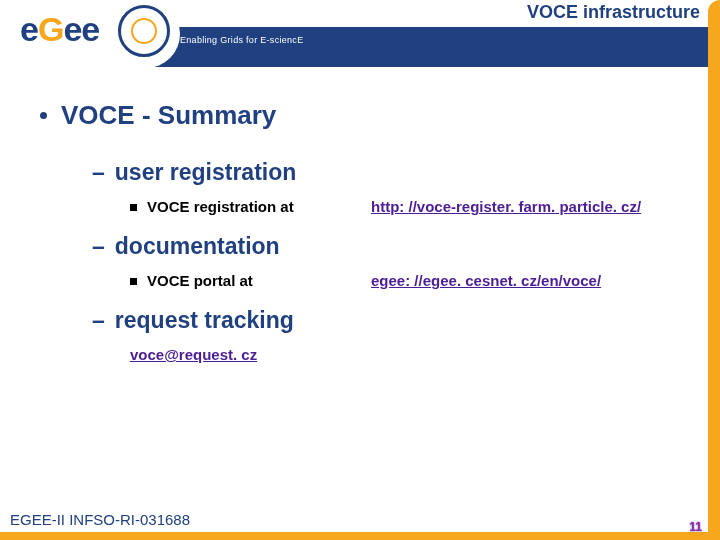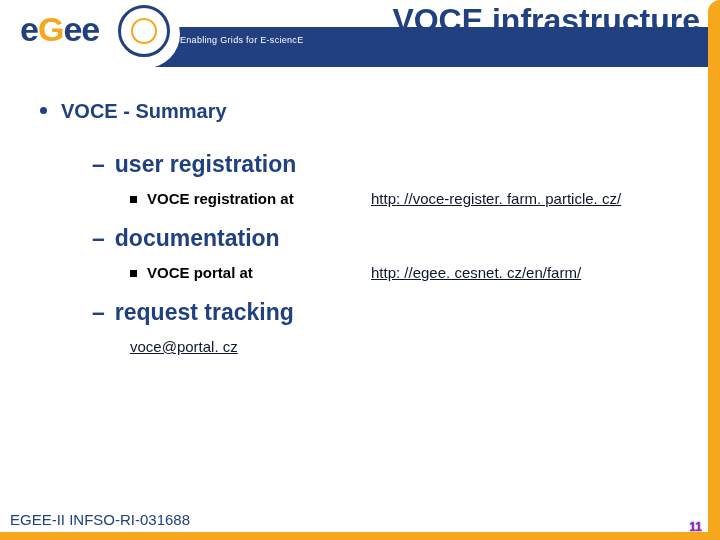--- a/index.html
+++ b/index.html
@@ -2,51 +2,51 @@
 <html><head>
 <meta charset="utf-8">
 <style>
   * { margin: 0; padding: 0; box-sizing: border-box; }
   html, body { width: 720px; height: 540px; font-family: Arial, Helvetica, sans-serif; background: #fff; }
   .slide { width: 720px; height: 540px; position: relative; overflow: hidden; }
 
   
   .header-bar { position: absolute; top: 27px; left: 0; right: 0; height: 40px; background: #204080; }
   .header-tagline { position: absolute; left: 180px; top: 8px; color: #fff; font-size: 9px; letter-spacing: .3px; }
-  .title { position: absolute; right: 20px; top: 2px; color: #204080; font-size: 32px; font-weight: bold; }
+  .title { position: absolute; right: 20px; top: 2px; color: #204080; font-size: 18px; font-weight: bold; }
 
   
   .logo-wrap { position: absolute; top: 0; left: 0; width: 180px; height: 68px; padding-left: 21px; }
   .logo-bg   { position: absolute; top: 0; left: 0; width: 180px; height: 68px; background: #fff;
                border-top-right-radius: 40px; border-bottom-right-radius: 40px; }
   .logo-txt  { position: absolute; left: 20px; top: 10px; font-size: 34px; font-weight: bold;
                color: #204080; letter-spacing: -1px; }
   .logo-txt .g { color: #f6a71b; }
   .logo-arc  { position: absolute; width: 52px; height: 52px; border: 3px solid #204080;
                border-radius: 50%; left: 118px; top: 5px; background: #fff; }
   .logo-arc-inner { position: absolute; width: 26px; height: 26px; border: 2px solid #f6a71b;
                border-radius: 50%; left: 131px; top: 18px; background: #fff; }
 
   
   .right-curve { position: absolute; top: 0; right: 0; width: 12px; height: 540px; background: #f6a71b;
                  border-top-left-radius: 60px; }
 
   
   .body { position: absolute; left: 0; right: 0; top: 100px; bottom: 30px; color: #204080; }
-  .lvl1 { font-size: 20px; font-weight: bold; margin-left: 40px; margin-bottom: 28px; }
+  .lvl1 { font-size: 26px; font-weight: bold; margin-left: 40px; margin-bottom: 28px; }
   .lvl1 .bullet { display: inline-block; vertical-align: middle; width: 7px; height: 7px; margin-right: 14px;
                   background: #204080; border-radius: 50%; position: relative; top: -2px; }
   .lvl2 { font-size: 23px; font-weight: bold; margin-left: 92px; margin-top: 18px; margin-bottom: 4px;
           color: #204080; }
   .lvl2 .dash { margin-right: 10px; }
   .lvl3-row { display: flex; margin-left: 130px; margin-top: 12px; font-size: 15px; font-weight: bold;
               color: #000; gap: 16px; }
   .lvl3-label { width: 225px; }
   .sq { display: inline-block; width: 7px; height: 7px; background: #000; margin-right: 10px; position: relative; top: -1px; }
-  .link { color: #0f172a; text-decoration: underline; font-weight: normal; }
+  .link { color: #4c1d95; text-decoration: underline; font-weight: bold; }
 
   
   .footer-bar { position: absolute; left: 0; right: 0; bottom: 0; height: 8px; background: #f6a71b; }
   .footer-left { position: absolute; left: 10px; bottom: 12px; color: #204080; font-size: 15px; }
   .footer-num  { position: absolute; right: 18px; bottom: 6px; color: #a21caf; font-size: 12px; font-weight: bold;
                  text-shadow: 0 0 2px #204080; }
 </style>
 </head>
 <body>
 
@@ -84,27 +84,27 @@
       <a class="link">http: //voce-register. farm. particle. cz/</a>
     </div>
 
     <div class="lvl2">
       <span class="dash">–</span><span>documentation</span>
     </div>
     <div class="lvl3-row">
       <div class="lvl3-label">
         <span class="sq"></span><span>VOCE portal at</span>
       </div>
-      <a class="link">http: //egee. cesnet. cz/en/farm/</a>
+      <a class="link">egee: //egee. cesnet. cz/en/voce/</a>
     </div>
 
     <div class="lvl2">
       <span class="dash">–</span><span>request tracking</span>
     </div>
     <div class="lvl3-row">
-      <a class="link">voce@portal. cz</a>
+      <a class="link">voce@request. cz</a>
     </div>
   </div>
 
   <div class="footer-left">EGEE-II INFSO-RI-031688</div>
   <div class="footer-bar"></div>
   <div class="footer-num">11</div>
 </div>
 
 </body></html>

